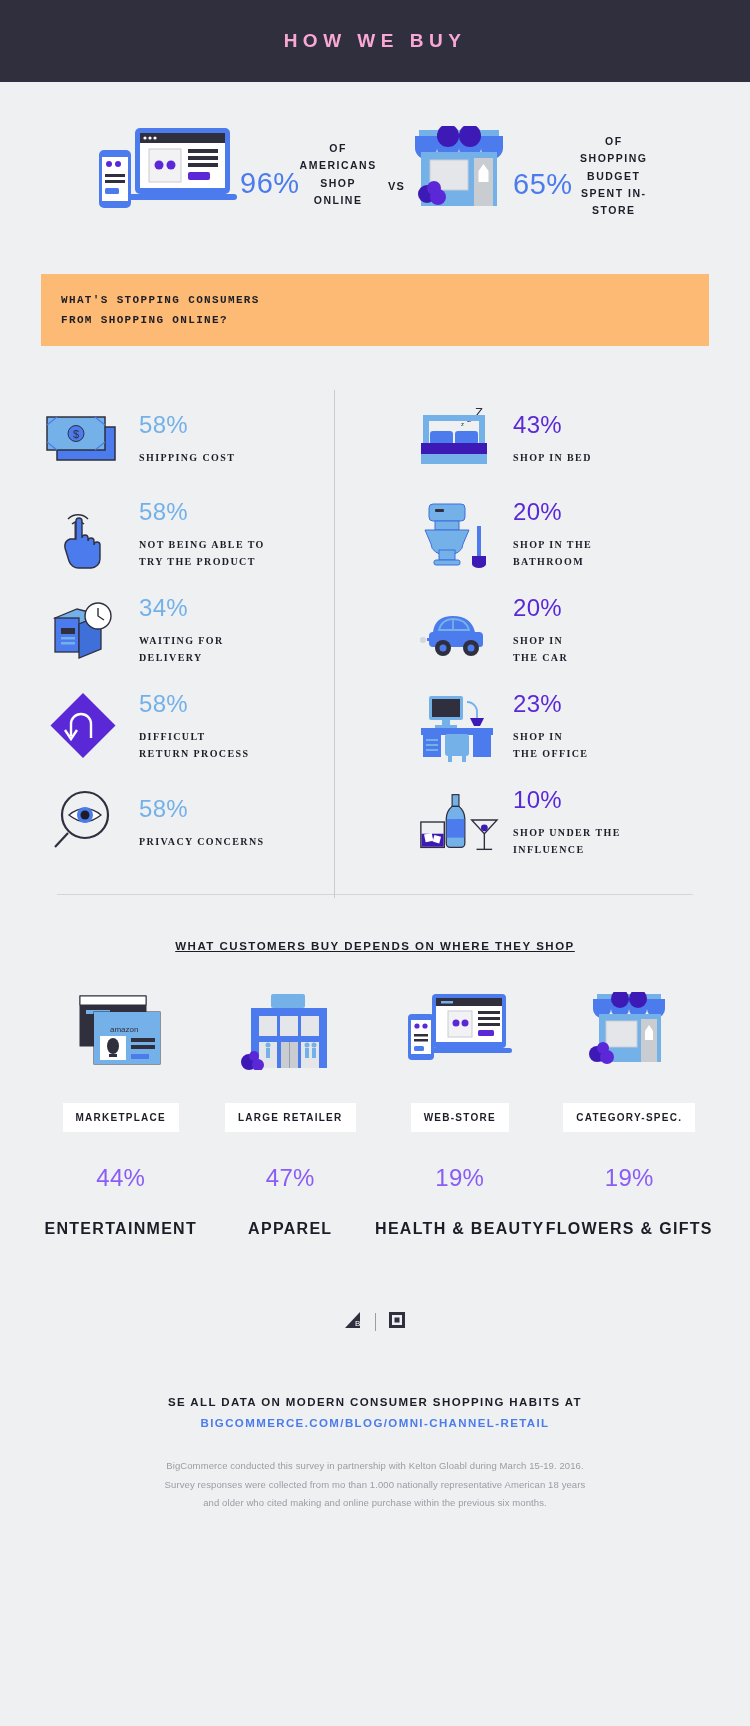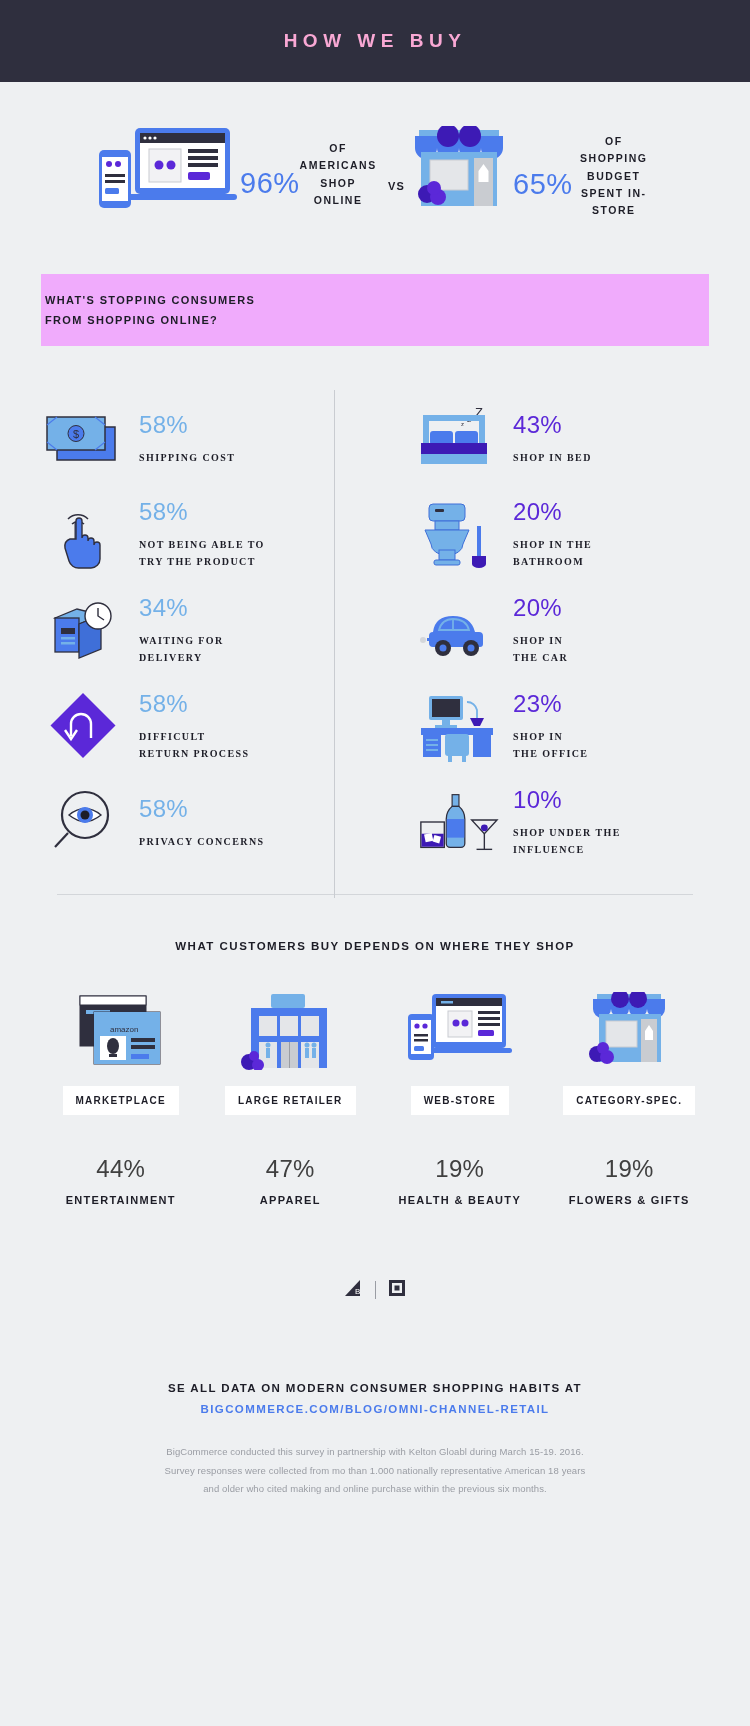--- a/index.html
+++ b/index.html
@@ -74,23 +74,24 @@
   }
 
   
   .headers-row {
     display: flex;
     margin-top: 54px;
     padding: 0 41px;
     gap: 35px;
   }
   .hdr-card {
-    background: #f0abfc;
-    padding: 16px 4px;
+    background: #fdba74;
+    padding: 16px 20px;
     flex: 1;
+    font-family: Liberation Mono, monospace;
   }
   .hdr-card-text {
     font-size: 11px;
     font-weight: bold;
     letter-spacing: 1.35px;
     line-height: 1.85;
     color: #1d1d27;
   }
 
   
@@ -151,76 +152,78 @@
   }
 
   
   .bottom-title {
     margin-top: 45px;
     text-align: center;
     font-size: 11.5px;
     font-weight: bold;
     letter-spacing: 1.5px;
     color: #1d1d27;
+    text-decoration: underline;
   }
   .cards {
     display: flex;
     margin-top: 40px;
     padding: 0 36px;
   }
   .card {
     flex: 1;
     display: flex;
     flex-direction: column;
     align-items: center;
+    gap: 17px;
   }
   .card-art {
     height: 78px;
     display: flex;
     align-items: flex-end;
     justify-content: center;
   }
   .card-badge {
     margin-top: 16px;
     background: #ffffff;
     padding: 9px 13px;
     font-size: 10px;
     font-weight: bold;
     letter-spacing: 1.25px;
     color: #1d1d27;
     white-space: nowrap;
   }
   .card-pct {
-    margin-top: 40px;
+    margin-top: 15px;
     font-size: 24px;
-    color: #404040;
+    color: #8b5cf6;
     letter-spacing: 0.3px;
   }
   .card-label {
     margin-top: 11px;
-    font-size: 11px;
+    font-size: 16px;
     font-weight: bold;
     letter-spacing: 1.3px;
     color: #1d1d27;
     white-space: nowrap;
     text-align: center;
   }
 
   
   .logos {
     margin-top: 72px;
     display: flex;
     align-items: center;
     justify-content: center;
     gap: 11px;
   }
   .logo-sep { width: 1px; height: 18px; background: #9a9da4; }
 
   
-  .footer { margin-top: 80px; text-align: center; padding: 0 95px; }
+  .footer { margin-top: 62px; text-align: center; padding: 0 95px; }
   .footer-head {
     font-size: 11.5px;
     font-weight: bold;
     letter-spacing: 1.4px;
     color: #1d1d27;
   }
   .footer-url {
     margin-top: 9px;
     font-size: 11.5px;
     font-weight: bold;

